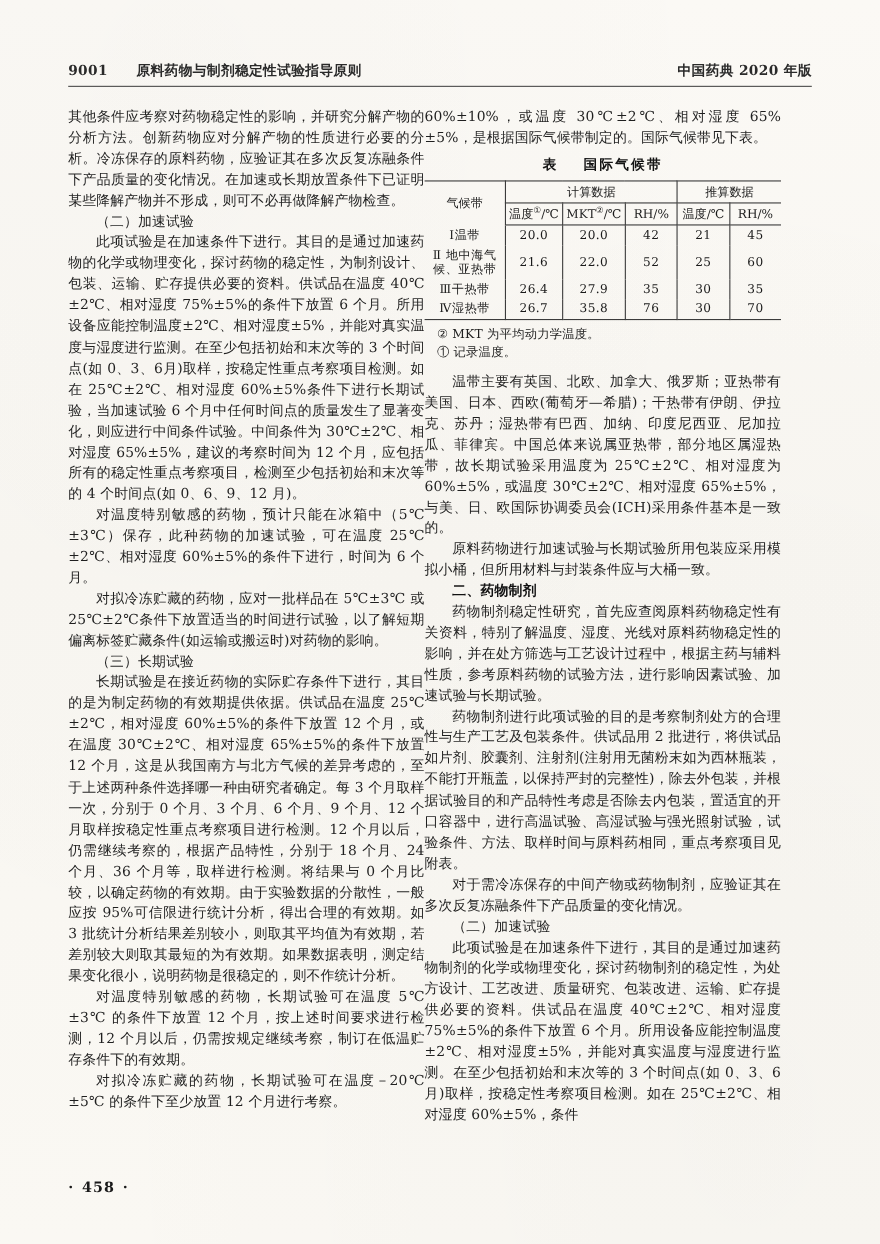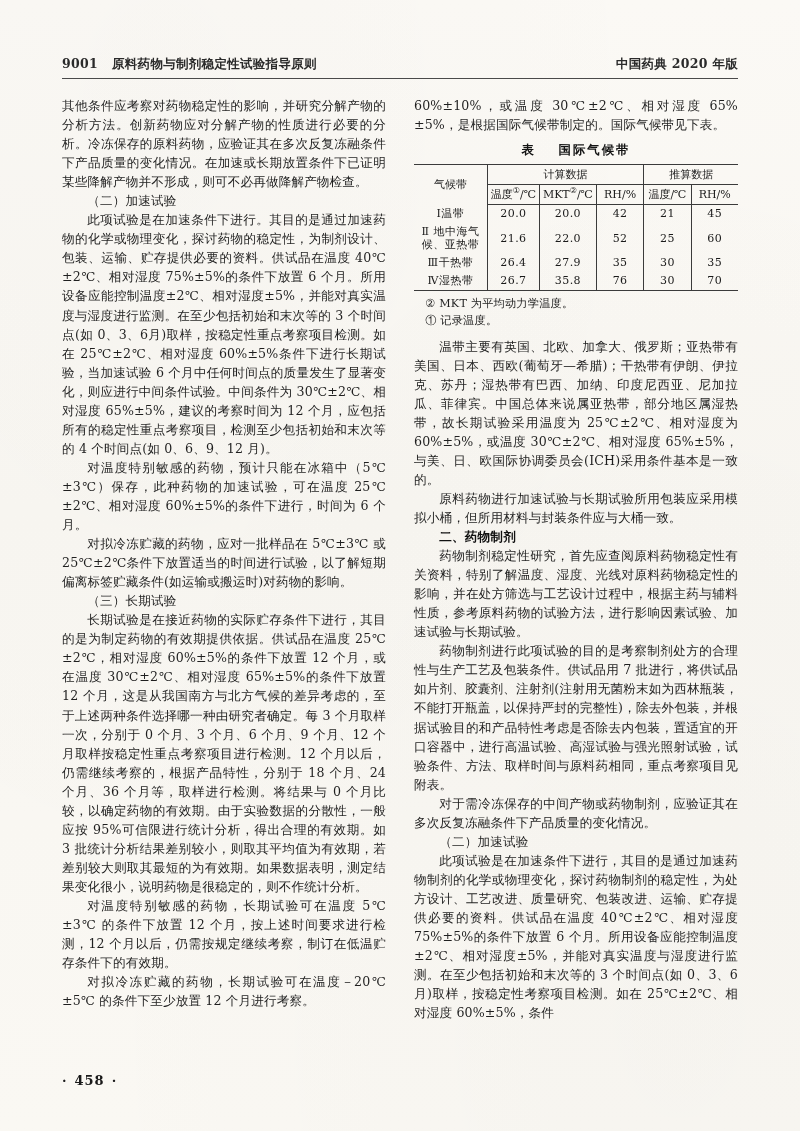--- a/index.html
+++ b/index.html
@@ -45,21 +45,21 @@
     display: flex;
     align-items: baseline;
     justify-content: space-between;
     font-size: 12.5px;
     color: #2a2a2a;
     letter-spacing: 0.3px;
   }
   .runhead-left {
     display: flex;
     align-items: baseline;
-    gap: 14px;
+    gap: 26px;
     white-space: nowrap;
   }
   .runhead-num {
     font-family: "DejaVu Serif", "Liberation Serif", serif;
     font-weight: 600;
   }
   .runhead-title {
     font-weight: 600;
   }
   .runhead-right {
@@ -75,21 +75,20 @@
     background: #4a4a4a;
   }
 
   
   .columns {
     position: absolute;
     left: 62px;
     top: 96px;
     width: 676px;
     display: flex;
-    gap: 28px;
   }
   .col {
     width: 324px;
   }
 
   p.para {
     margin: 0;
     font-size: 12.6px;
     line-height: 19.05px;
     color: #1f1f1f;
@@ -301,21 +300,21 @@
           <li>② MKT 为平均动力学温度。</li>
           <li>① 记录温度。</li>
         </ul>
 
         <div class="gap-sm"></div>
 
         <p class="para">温带主要有英国、北欧、加拿大、俄罗斯；亚热带有美国、日本、西欧(葡萄牙—希腊)；干热带有伊朗、伊拉克、苏丹；湿热带有巴西、加纳、印度尼西亚、尼加拉瓜、菲律宾。中国总体来说属亚热带，部分地区属湿热带，故长期试验采用温度为 25℃±2℃、相对湿度为 60%±5%，或温度 30℃±2℃、相对湿度 65%±5%，与美、日、欧国际协调委员会(ICH)采用条件基本是一致的。</p>
         <p class="para">原料药物进行加速试验与长期试验所用包装应采用模拟小桶，但所用材料与封装条件应与大桶一致。</p>
         <p class="heading">二、药物制剂</p>
         <p class="para">药物制剂稳定性研究，首先应查阅原料药物稳定性有关资料，特别了解温度、湿度、光线对原料药物稳定性的影响，并在处方筛选与工艺设计过程中，根据主药与辅料性质，参考原料药物的试验方法，进行影响因素试验、加速试验与长期试验。</p>
-        <p class="para">药物制剂进行此项试验的目的是考察制剂处方的合理性与生产工艺及包装条件。供试品用 7 批进行，将供试品如片剂、胶囊剂、注射剂(注射用无菌粉末如为西林瓶装，不能打开瓶盖，以保持严封的完整性)，除去外包装，并根据试验目的和产品特性考虑是否除去内包装，置适宜的开口容器中，进行高温试验、高湿试验与强光照射试验，试验条件、方法、取样时间与原料药相同，重点考察项目见附表。</p>
+        <p class="para">药物制剂进行此项试验的目的是考察制剂处方的合理性与生产工艺及包装条件。供试品用 2 批进行，将供试品如片剂、胶囊剂、注射剂(注射用无菌粉末如为西林瓶装，不能打开瓶盖，以保持严封的完整性)，除去外包装，并根据试验目的和产品特性考虑是否除去内包装，置适宜的开口容器中，进行高温试验、高湿试验与强光照射试验，试验条件、方法、取样时间与原料药相同，重点考察项目见附表。</p>
         <p class="para">对于需冷冻保存的中间产物或药物制剂，应验证其在多次反复冻融条件下产品质量的变化情况。</p>
         <p class="subheading">（二）加速试验</p>
         <p class="para">此项试验是在加速条件下进行，其目的是通过加速药物制剂的化学或物理变化，探讨药物制剂的稳定性，为处方设计、工艺改进、质量研究、包装改进、运输、贮存提供必要的资料。供试品在温度 40℃±2℃、相对湿度 75%±5%的条件下放置 6 个月。所用设备应能控制温度±2℃、相对湿度±5%，并能对真实温度与湿度进行监测。在至少包括初始和末次等的 3 个时间点(如 0、3、6 月)取样，按稳定性考察项目检测。如在 25℃±2℃、相对湿度 60%±5%，条件</p>
       </div>
 
     </div>
 
     <div class="folio">
       <span class="dot">·</span>
       <span>458</span>

